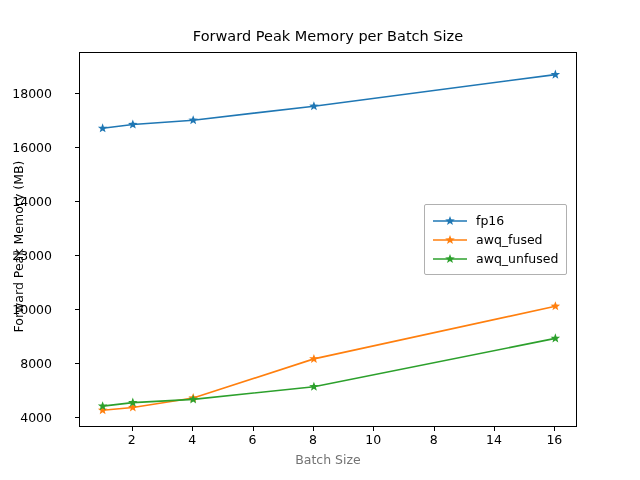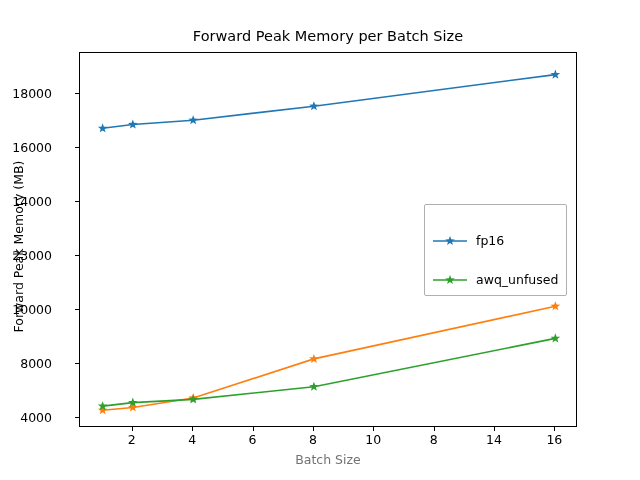--- a/index.html
+++ b/index.html
@@ -87,21 +87,20 @@
     left: 424px; top: 204px;
     border: 1px solid #b0b0b0;
     border-radius: 2px;
     background: #ffffff;
     padding: 6px 8px 6px 6px;
   }
   .legend-row {
     display: flex;
     align-items: center;
     height: 19px;
-    margin-top: 20px;
   }
   .legend-sample { width: 38px; height: 14px; margin-right: 7px; flex: 0 0 auto; }
   .legend-label {
     font-size: 12.5px;
     color: #000000;
     white-space: nowrap;
   }
 </style>
 </head>
 <body>
@@ -142,20 +141,27 @@
   <div id="legend">
       <div class="legend-row">
         <svg class="legend-sample" width="38" height="14" viewBox="0 0 38 14">
           <line x1="2" y1="7" x2="36" y2="7" stroke="#1f77b4" stroke-width="1.6"></line>
           <polygon points="19.00,2.00 20.23,5.30 23.76,5.45 21.00,7.65 21.94,11.05 19.00,9.10 16.06,11.05 17.00,7.65 14.24,5.45 17.77,5.30" fill="#1f77b4"></polygon>
         </svg>
         <span class="legend-label">fp16</span>
       </div>
       <div class="legend-row">
         <svg class="legend-sample" width="38" height="14" viewBox="0 0 38 14">
+          <line x1="2" y1="7" x2="36" y2="7" stroke="#ff7f0e" stroke-width="1.6"></line>
+          <polygon points="19.00,2.00 20.23,5.30 23.76,5.45 21.00,7.65 21.94,11.05 19.00,9.10 16.06,11.05 17.00,7.65 14.24,5.45 17.77,5.30" fill="#ff7f0e"></polygon>
+        </svg>
+        <span class="legend-label">awq_fused</span>
+      </div>
+      <div class="legend-row">
+        <svg class="legend-sample" width="38" height="14" viewBox="0 0 38 14">
           <line x1="2" y1="7" x2="36" y2="7" stroke="#2ca02c" stroke-width="1.6"></line>
           <polygon points="19.00,2.00 20.23,5.30 23.76,5.45 21.00,7.65 21.94,11.05 19.00,9.10 16.06,11.05 17.00,7.65 14.24,5.45 17.77,5.30" fill="#2ca02c"></polygon>
         </svg>
         <span class="legend-label">awq_unfused</span>
       </div>
     </div>
 
 <div class="y-tick-label" style="top: 417.281px;">4000</div>
     <div class="y-tick-mark" style="top: 417.281px;"></div>
     <div class="y-tick-label" style="top: 363.285px; margin-left: 14px;">8000</div>

